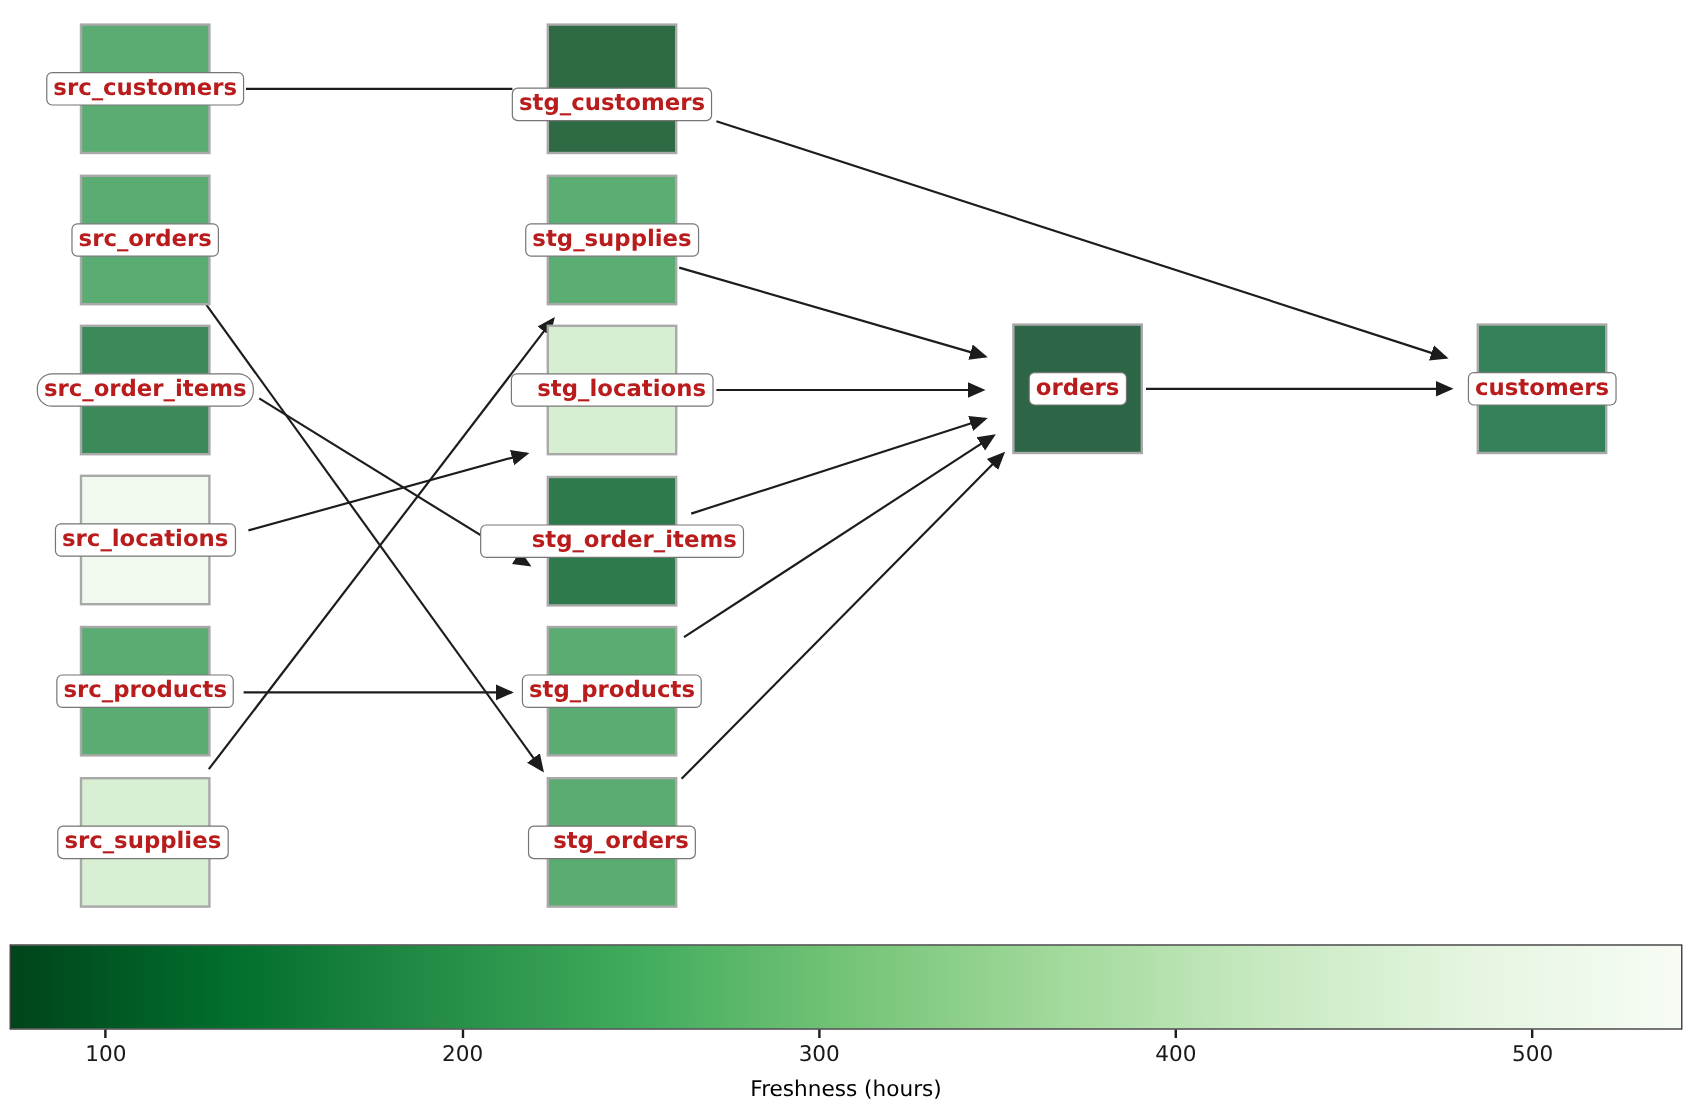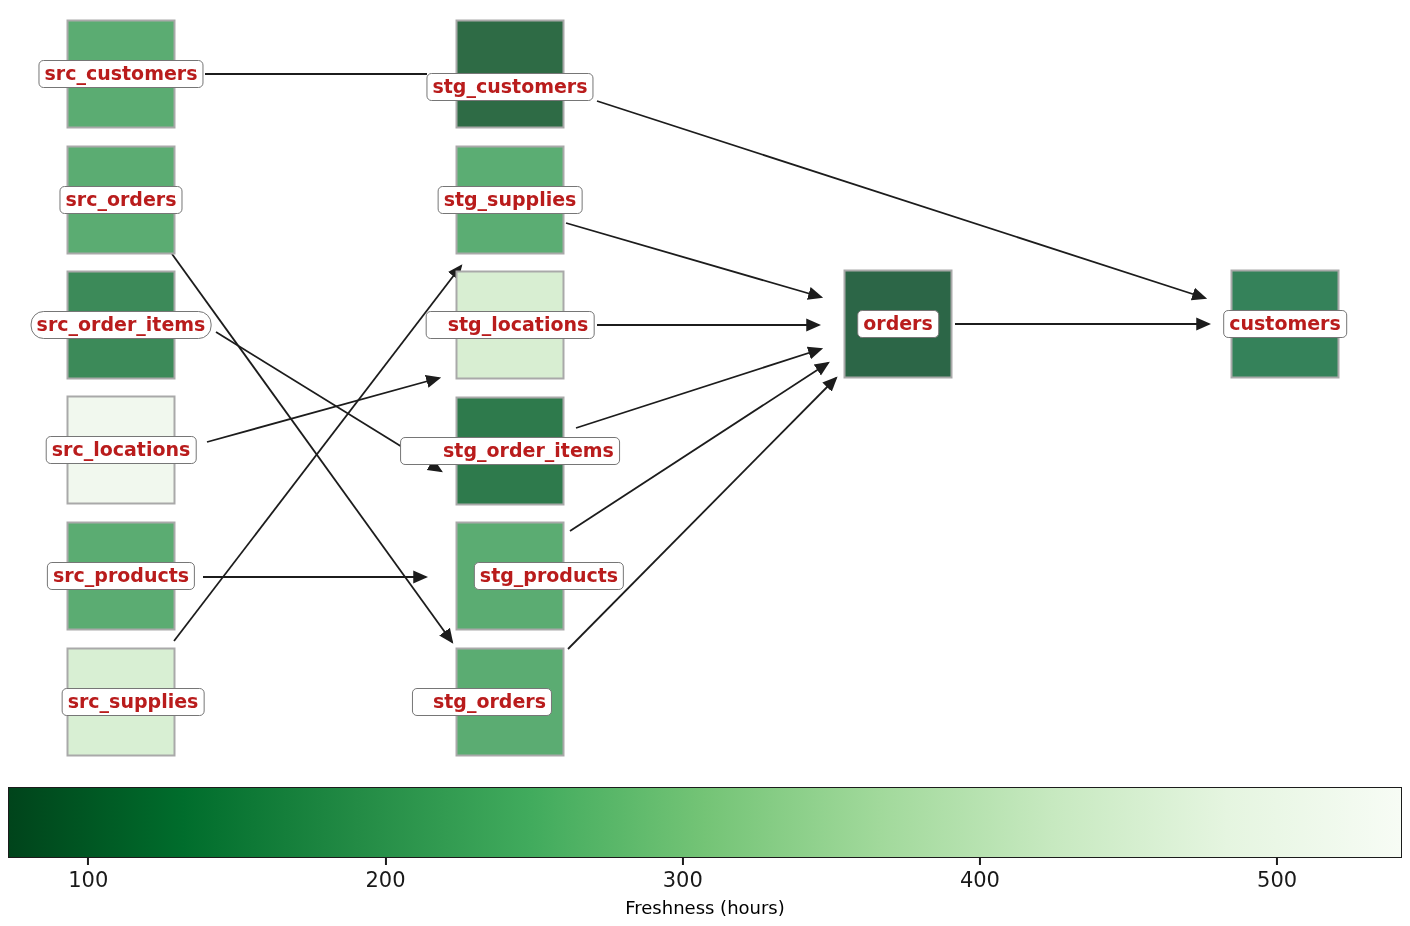--- a/index.html
+++ b/index.html
@@ -27,21 +27,21 @@
   }
   .cbar{
     position:absolute;left:8px;top:787px;width:1394px;height:71px;
     border:1.8px solid #1c1c1c;box-sizing:border-box;z-index:3;
   }
   #cbar-ticks{
     position:absolute;left:8px;top:858px;width:1394px;height:36px;z-index:3;
   }
   .cbar-tick{position:absolute;top:0;transform:translateX(-50%);text-align:center;}
   .cbar-tick .mark{width:2px;height:7px;background:#1c1c1c;margin:0 auto;}
-  .cbar-tick .tlabel{font-size:21px;color:#191919;margin-top:3px;}
+  .cbar-tick .tlabel{font-size:18px;color:#191919;margin-top:3px;}
   .cbar-label{
     position:absolute;left:8px;top:897px;width:1394px;
     text-align:center;font-size:18px;color:#000000;z-index:3;
   }
 </style>
 </head>
 <body>
 
 <div class="figure">
   <svg id="graph-svg" width="1410" height="926">
@@ -77,27 +77,27 @@
       <rect x="456.5" y="648.5" width="107" height="107" fill="#5bac72" stroke="#a9a9a9" stroke-width="2"></rect>
       <rect x="844.5" y="270.5" width="107" height="107" fill="#2c6647" stroke="#a9a9a9" stroke-width="2"></rect>
       <rect x="1231.5" y="270.5" width="107" height="107" fill="#35825a" stroke="#a9a9a9" stroke-width="2"></rect>
     </svg>
   <div id="label-layer">
       <div class="node-label" style="left: 121px; top: 74px;">src_customers</div>
       <div class="node-label" style="left: 121px; top: 200px;">src_orders</div>
       <div class="node-label" style="left: 121px; top: 325px; border-radius: 13px;">src_order_items</div>
       <div class="node-label" style="left: 121px; top: 450px;">src_locations</div>
       <div class="node-label" style="left: 121px; top: 576px;">src_products</div>
-      <div class="node-label" style="left: 133px; top: 702px;">src_supplies</div>
+      <div class="node-label" style="left: 119px; top: 702px;">src_supplies</div>
       <div class="node-label" style="left: 510px; top: 87px;">stg_customers</div>
       <div class="node-label" style="left: 510px; top: 200px;">stg_supplies</div>
       <div class="node-label" style="left: 510px; top: 325px; padding-left: 21px;">stg_locations</div>
       <div class="node-label" style="left: 510px; top: 451px; padding-left: 42px;">stg_order_items</div>
-      <div class="node-label" style="left: 510px; top: 576px; margin-left: 39px;">stg_products</div>
-      <div class="node-label" style="left: 482px; top: 702px; padding-left: 20px;">stg_orders</div>
+      <div class="node-label" style="left: 510px; top: 576px;">stg_products</div>
+      <div class="node-label" style="left: 510px; top: 702px; padding-left: 20px;">stg_orders</div>
       <div class="node-label" style="left: 898px; top: 324px;">orders</div>
       <div class="node-label" style="left: 1285px; top: 324px;">customers</div>
     </div>
   <div id="cbar" class="cbar" style="background: linear-gradient(to right, rgb(0, 68, 27) 0%, rgb(0, 109, 44) 12.5%, rgb(35, 139, 69) 25%, rgb(65, 171, 93) 37.5%, rgb(116, 196, 118) 50%, rgb(161, 217, 155) 62.5%, rgb(199, 233, 192) 75%, rgb(229, 245, 224) 87.5%, rgb(247, 252, 245) 100%);"></div>
   <div id="cbar-ticks">
       <div class="cbar-tick" style="left: 5.75693%;">
         <div class="mark"></div>
         <div class="tlabel">100</div>
       </div>
       <div class="cbar-tick" style="left: 27.0789%;">

